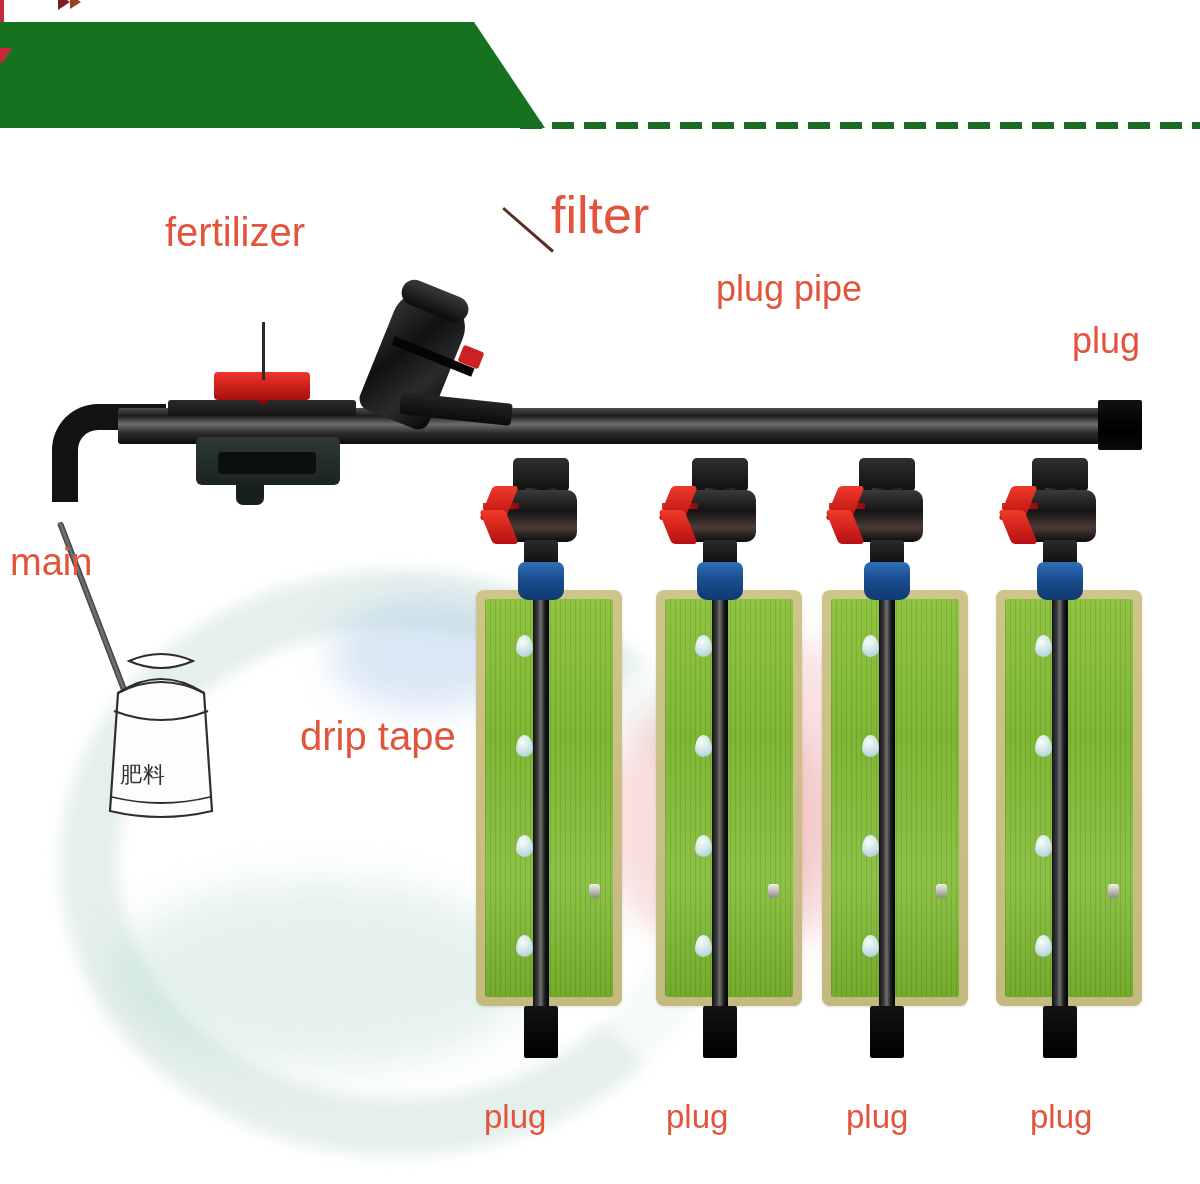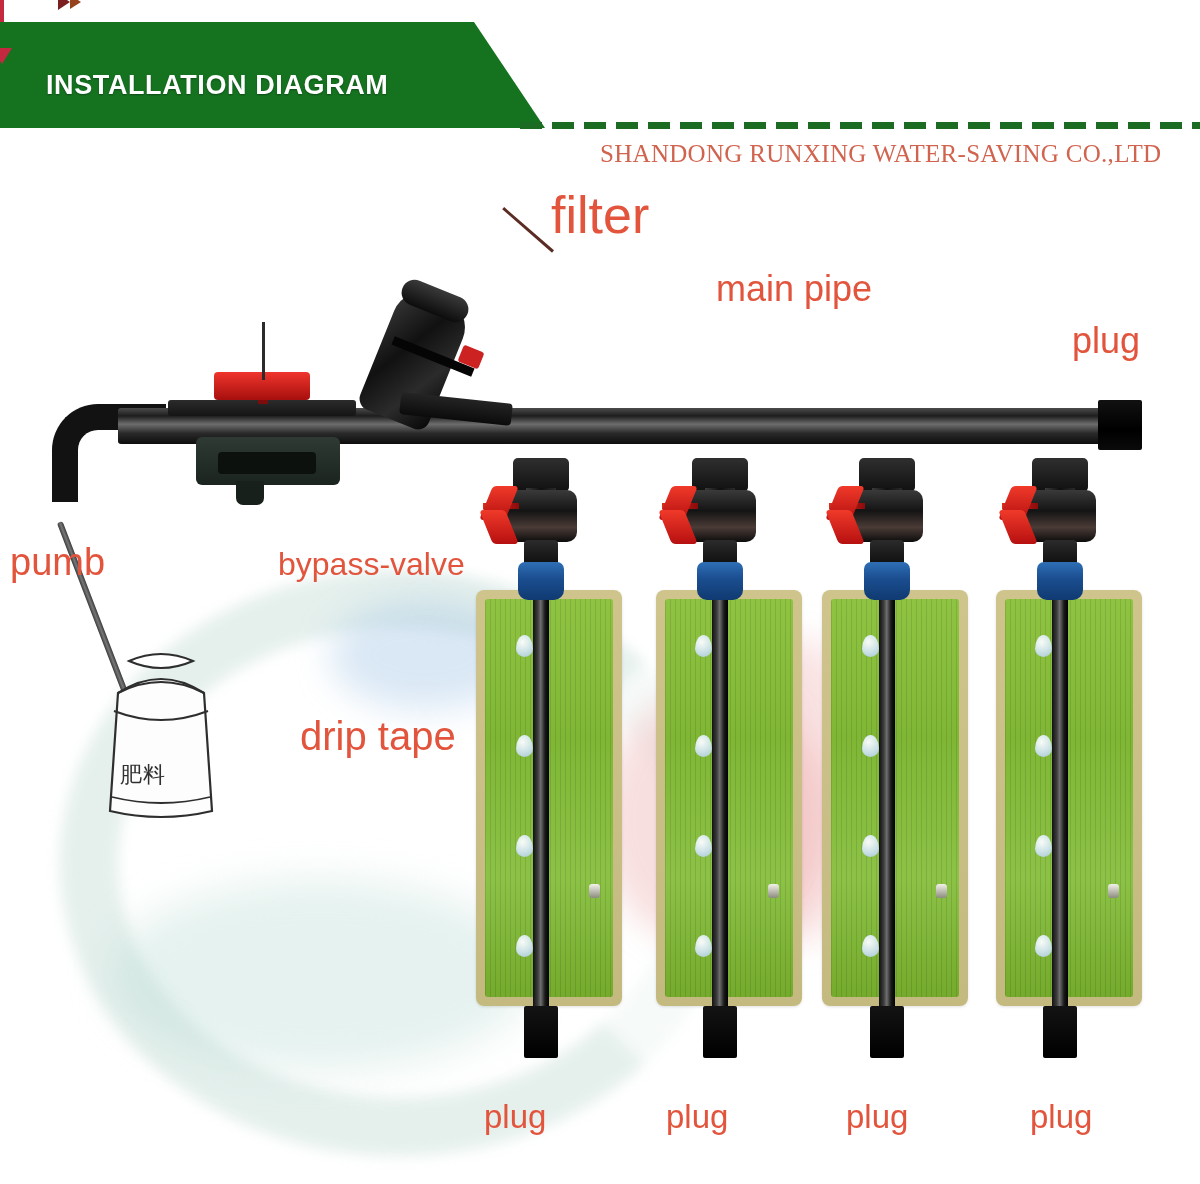--- a/index.html
+++ b/index.html
@@ -275,23 +275,21 @@
 
 <div class="stage">
 
   <div class="wm wm-g"></div>
   <div class="wm wm-blue"></div>
   <div class="wm wm-red1"></div>
   <div class="wm wm-red2"></div>
   <div class="wm wm-teal"></div>
 
   <div class="banner"></div>
-  <div class="banner-title">INSTALLATION DIAGRAM</div>
   <div class="dashline"></div>
-  <div class="company">SHANDONG RUNXING WATER-SAVING CO.,LTD</div>
 
   <div class="elbow"></div>
   <div class="mainpipe"></div>
   <div class="pipe-endplug"></div>
   <div class="pump-nut"></div>
   <div class="pump-body"></div>
   <div class="pump-hole"></div>
   <div class="pump-foot"></div>
   <div class="fert-stem"></div>
   <div class="fert-handle"></div>
@@ -398,25 +396,25 @@
     <div class="valve-low" style="left:1043px;top:540px"></div>
     <div class="valve-blue" style="left:1037px;top:562px"></div>
   </div>
 
   <div class="leader leader-fert"></div>
   <div class="leader leader-filter"></div>
   <div class="arrow-main"></div>
   <div class="arrow-bypass"></div>
   <div class="arrow-drip"></div>
 
+  <div class="lbl lbl-fertilizer">fertilizer</div>
   <div class="lbl lbl-filter">filter</div>
-  <div class="lbl lbl-mainpipe">main pipe</div>
+  <div class="lbl lbl-mainpipe">plug pipe</div>
   <div class="lbl lbl-plug-right">plug</div>
-  <div class="lbl lbl-pumb">pumb</div>
-  <div class="lbl lbl-bypass">bypass-valve</div>
+  <div class="lbl lbl-pumb">main</div>
   <div class="lbl lbl-driptape">drip tape</div>
 
   <div class="lbl lbl-plug-b lbl-plug-b1">plug</div>
   <div class="lbl lbl-plug-b lbl-plug-b2">plug</div>
   <div class="lbl lbl-plug-b lbl-plug-b3">plug</div>
   <div class="lbl lbl-plug-b lbl-plug-b4">plug</div>
 
 </div>
 
 </body></html>

